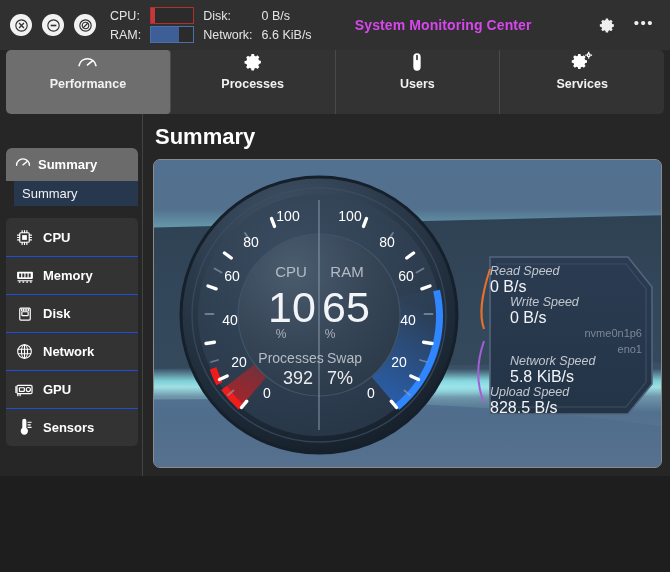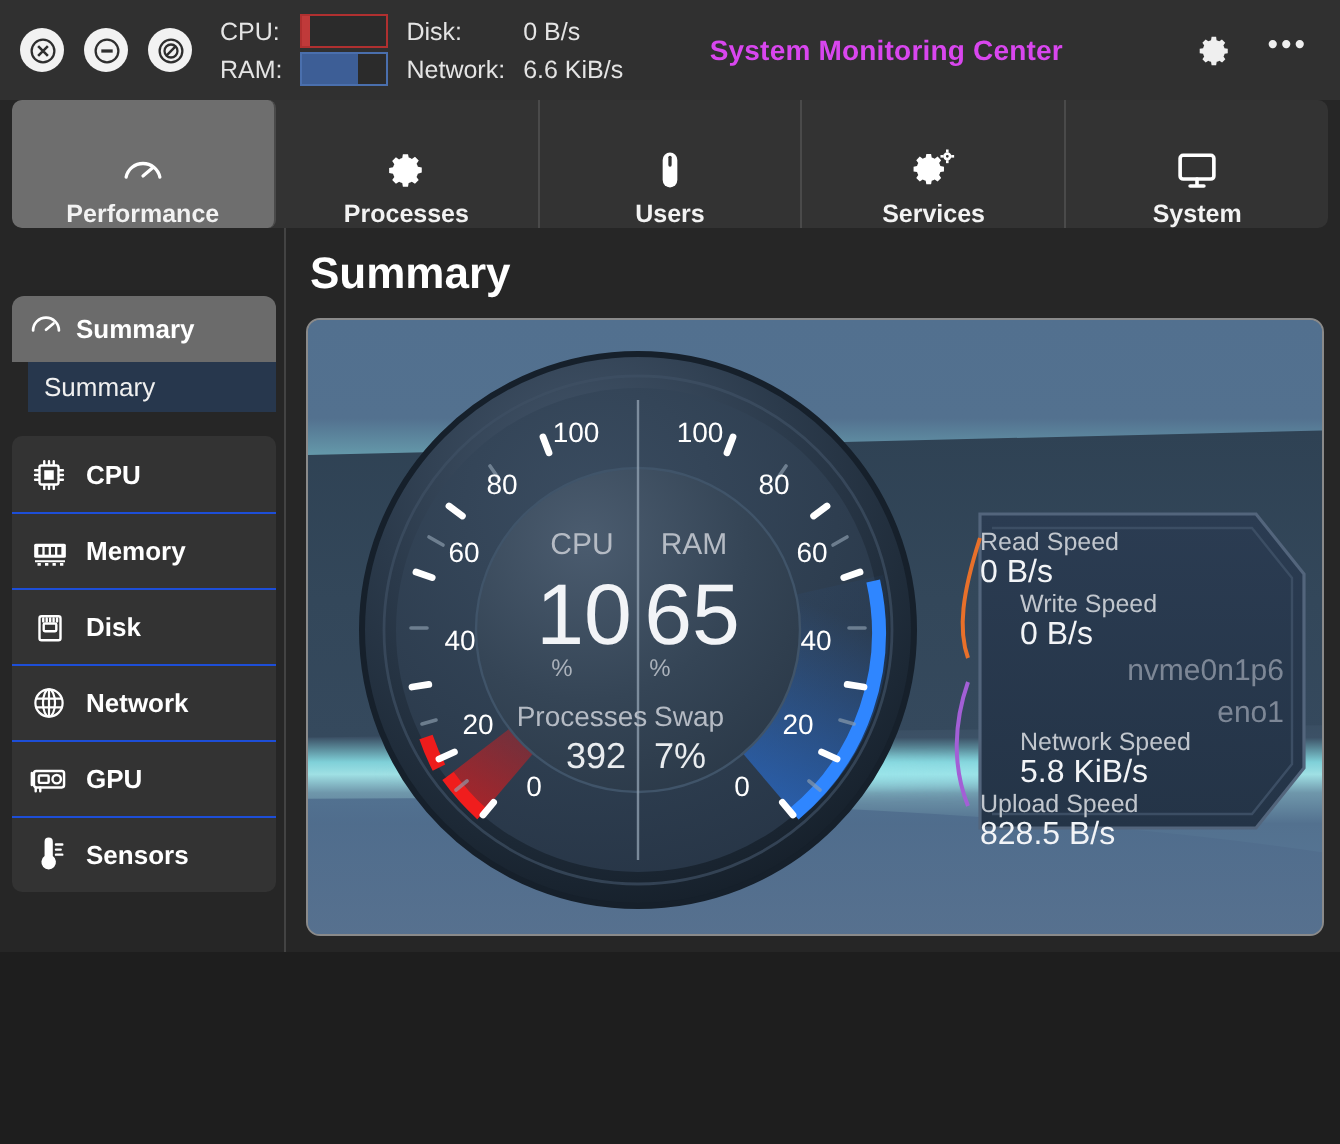--- a/index.html
+++ b/index.html
@@ -69,21 +69,21 @@
     flex: 0 0 64px; height: 64px;
     margin: 0 6px 0 6px;
     background: #333333;
     border-radius: 5px;
     display: flex;
     overflow: hidden;
   }
   .tab {
     flex: 1 1 0; position: relative;
     display: flex; flex-direction: column;
-    align-items: center; justify-content: flex-end;
+    align-items: center; justify-content: flex-start;
     gap: 3px; cursor: pointer;
     color: #f2f2f2;
     border-right: 1px solid #4a4a4a;
   }
   .tab:last-child { border-right: none; }
   .tab.active { background: #6e6e6e; border-radius: 4px; }
   .tab .ticon-wrap { height: 24px; display: flex; align-items: center; justify-content: center; }
   .tab .tlabel { font-size: 12.5px; font-weight: bold; }
 
   
@@ -192,24 +192,24 @@
     width: 196px; height: 165px;
   }
   .stats-hex svg { position: absolute; inset: 0; }
   .stats-content {
     position: absolute; inset: 0;
     padding: 12px 14px 8px 30px;
     display: flex; flex-direction: column;
     justify-content: flex-start;
   }
   .stat-block { line-height: 1.05; }
-  .stat-label { font-size: 12.5px; color: #c1c6cd; }
+  .stat-label { font-size: 12.5px; color: #c1c6cd; font-style: italic; }
   .stat-value { font-size: 16px; color: #f2f4f7; margin-top: 1px; }
   .stat-dev {
-    font-size: 15px; color: #7d8796; text-align: right;
+    font-size: 11px; color: #7d8796; text-align: right;
   }
   .stat-rule { height: 1px; background: #5c6876; margin: 3px 0 1px 22px; }
 
   .indent-1 { margin-left: 20px; }
 </style>
 </head>
 <body>
 
 <div id="app">
 
@@ -303,29 +303,20 @@
           <circle cx="20.2" cy="5.6" r="1.5" fill="none" stroke="#ffffff" stroke-width="1.5"></circle>
           <g fill="#ffffff">
             <rect x="19.5" y="1.9" width="1.4" height="1.6"></rect>
             <rect x="19.5" y="7.7" width="1.4" height="1.6"></rect>
             <rect x="16.5" y="4.9" width="1.6" height="1.4"></rect>
             <rect x="22.3" y="4.9" width="1.6" height="1.4"></rect>
           </g>
         </svg>
       </span>
       <span class="tlabel">Services</span>
-    </div>
-    <div class="tab">
-      <span class="ticon-wrap">
-        <svg width="23" height="23" viewBox="0 0 24 24" fill="none" stroke="#ffffff" stroke-width="1.9">
-          <rect x="3.2" y="3.8" width="17.6" height="12.4" rx="1.6"></rect>
-          <path d="M12 16.2v3.4M8.4 19.8h7.2" stroke-linecap="round"></path>
-        </svg>
-      </span>
-      <span class="tlabel">System</span>
     </div>
   </div>
 
   <div class="body">
 
     <div class="sidebar">
       <div class="side-top">
         <div class="side-header">
           <span>
             <svg width="18" height="18" viewBox="0 0 24 24" fill="none" stroke="#ffffff" stroke-width="1.8" stroke-linecap="round">

